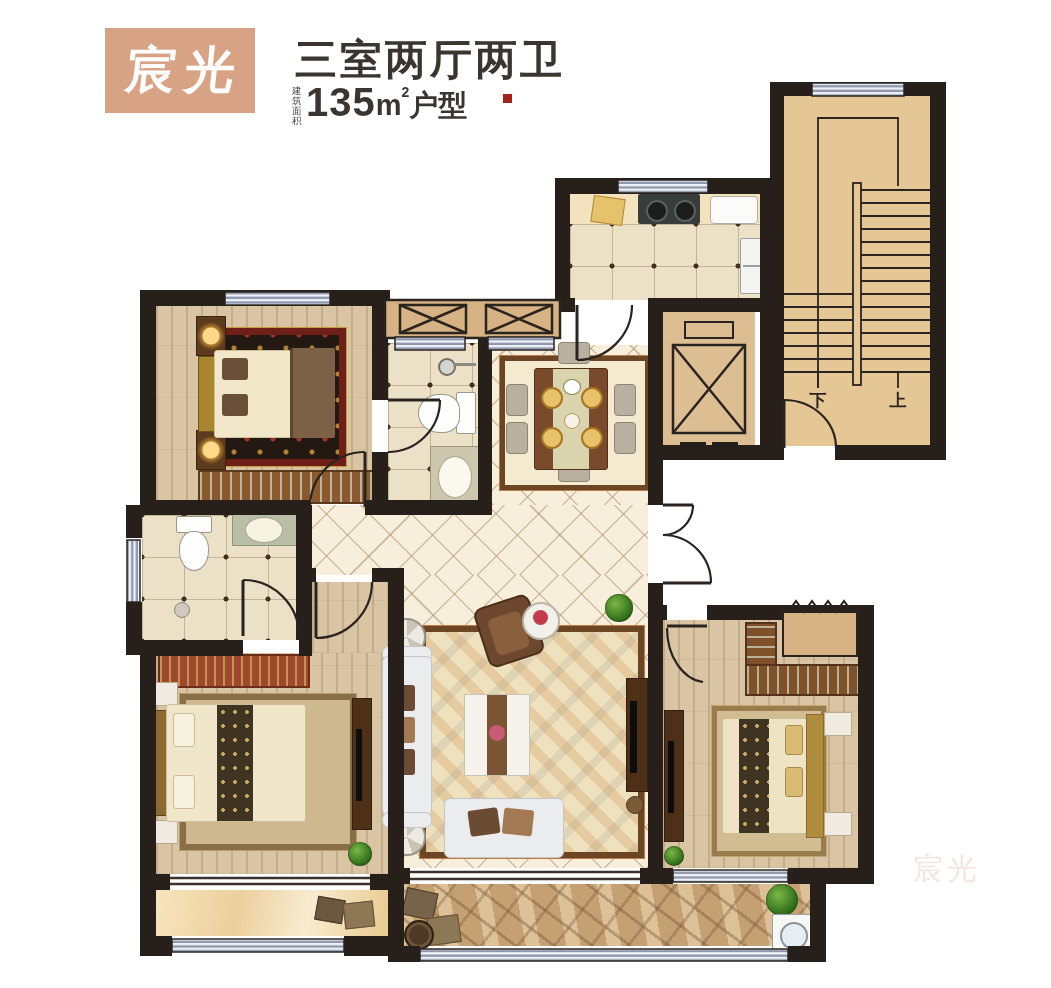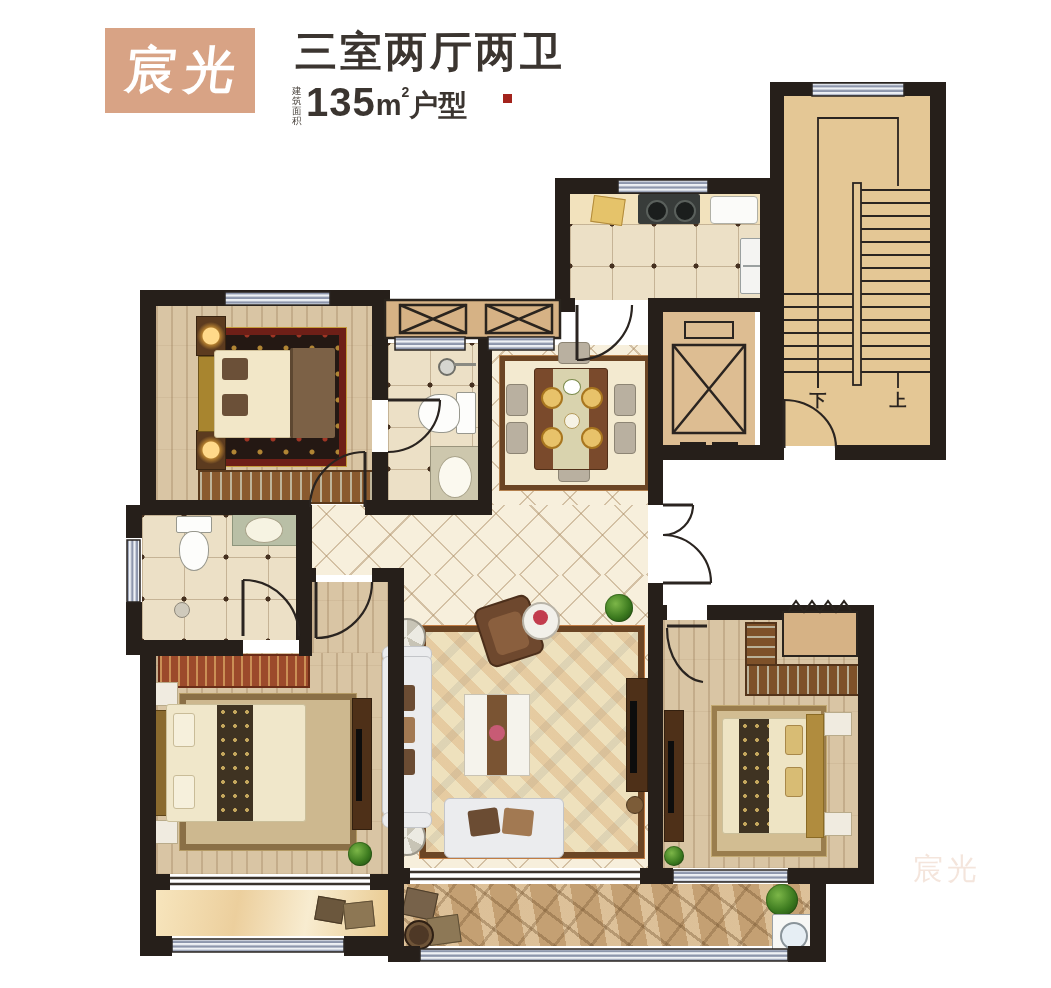--- a/index.html
+++ b/index.html
@@ -27,21 +27,21 @@
                      repeating-linear-gradient(80deg,rgba(245,225,190,.5) 0 14px,rgba(0,0,0,0) 14px 40px);}
   .marble{background:linear-gradient(100deg,#f7e5bd,#eccf9d 35%,#f8ecd0 65%,#e9ca90);}
   .plant{border-radius:50%;background:radial-gradient(circle at 38% 35%,#7cb648,#3c7a1f 55%,#245313 85%);
          box-shadow:inset 0 0 0 1px rgba(30,60,15,.4);}
   .hangers-v{background-image:repeating-linear-gradient(90deg,rgba(225,240,225,.6) 0 2px,rgba(0,0,0,0) 2px 10px);}
   .hangers-h{background-image:repeating-linear-gradient(0deg,rgba(225,240,225,.6) 0 2px,rgba(0,0,0,0) 2px 10px);}
   
   #badge{left:105px;top:28px;width:150px;height:85px;background:#d8a385;color:#fff;
          display:flex;align-items:center;justify-content:center;}
   #badge span{font-size:50px;font-weight:700;letter-spacing:9px;transform:skewX(-6deg);margin-left:9px;}
-  #title{left:295px;top:24px;font-size:42px;font-weight:700;color:#3b3530;letter-spacing:3px;}
+  #title{left:295px;top:32px;font-size:42px;font-weight:700;color:#3b3530;letter-spacing:3px;}
   #arearow{left:292px;top:82px;display:flex;align-items:flex-start;color:#3b3530;}
   #arealabel{width:11px;font-size:9.5px;line-height:10px;word-break:break-all;margin-top:4px;color:#4a443e;}
   #areaval{font-size:40px;line-height:40px;font-weight:600;letter-spacing:1px;}
   .areaunit{font-size:29px;line-height:29px;font-weight:600;margin-top:9px;}
   #areasup{font-size:14px;font-weight:600;margin-top:2px;}
   #redsq{width:9px;height:9px;background:#a3231c;margin:12px 0 0 36px;}
   #watermark{right:70px;bottom:98px;font-size:30px;color:rgba(214,160,130,.28);letter-spacing:4px;}
 </style>
 </head>
 <body>

